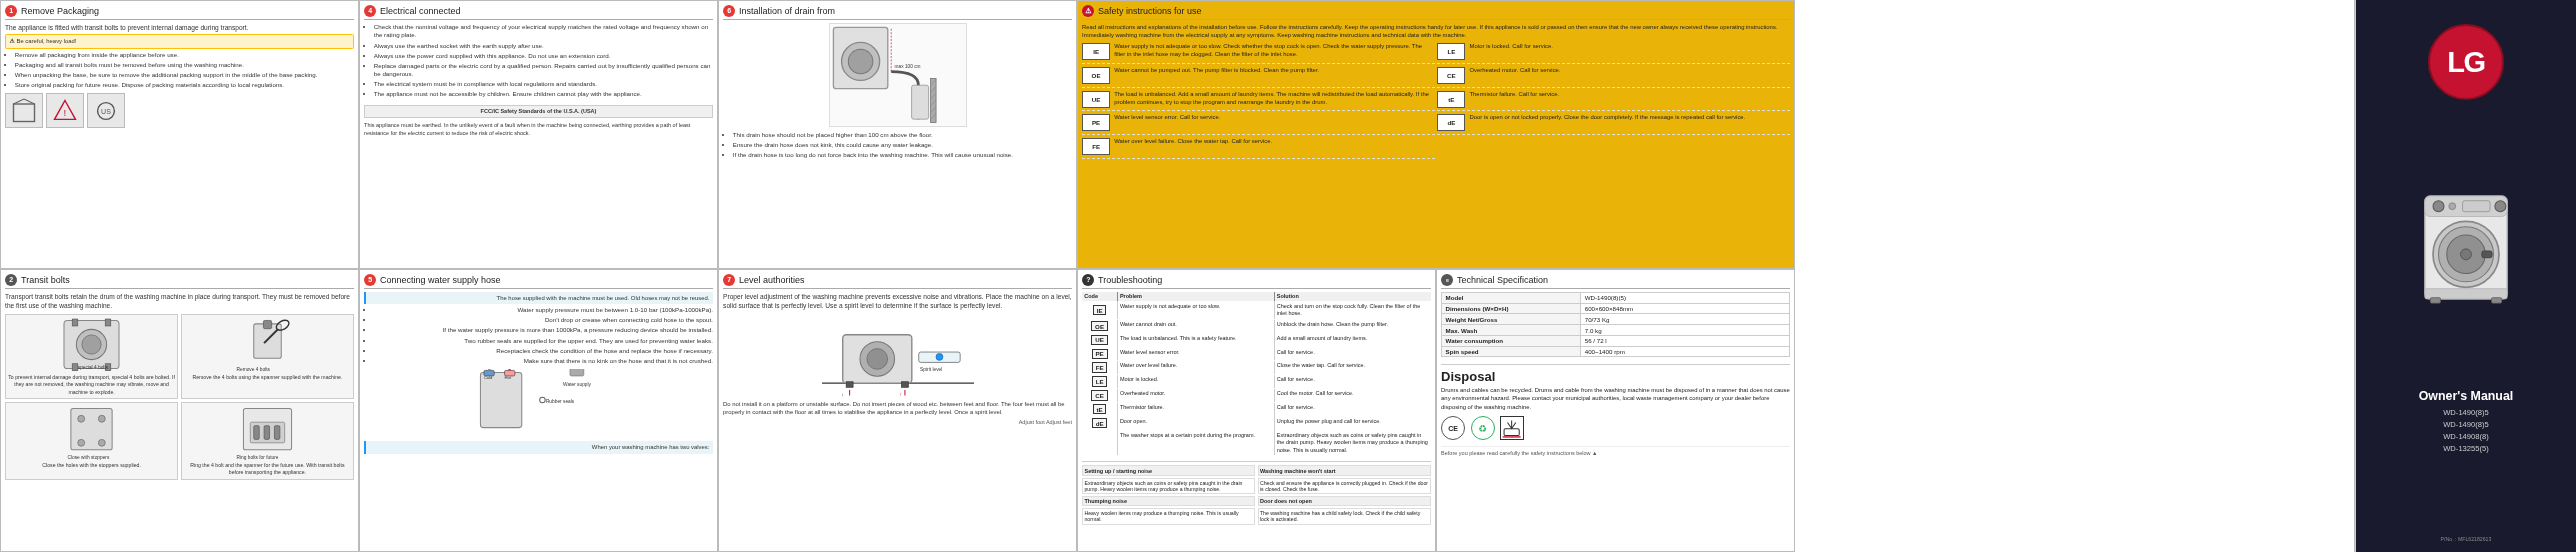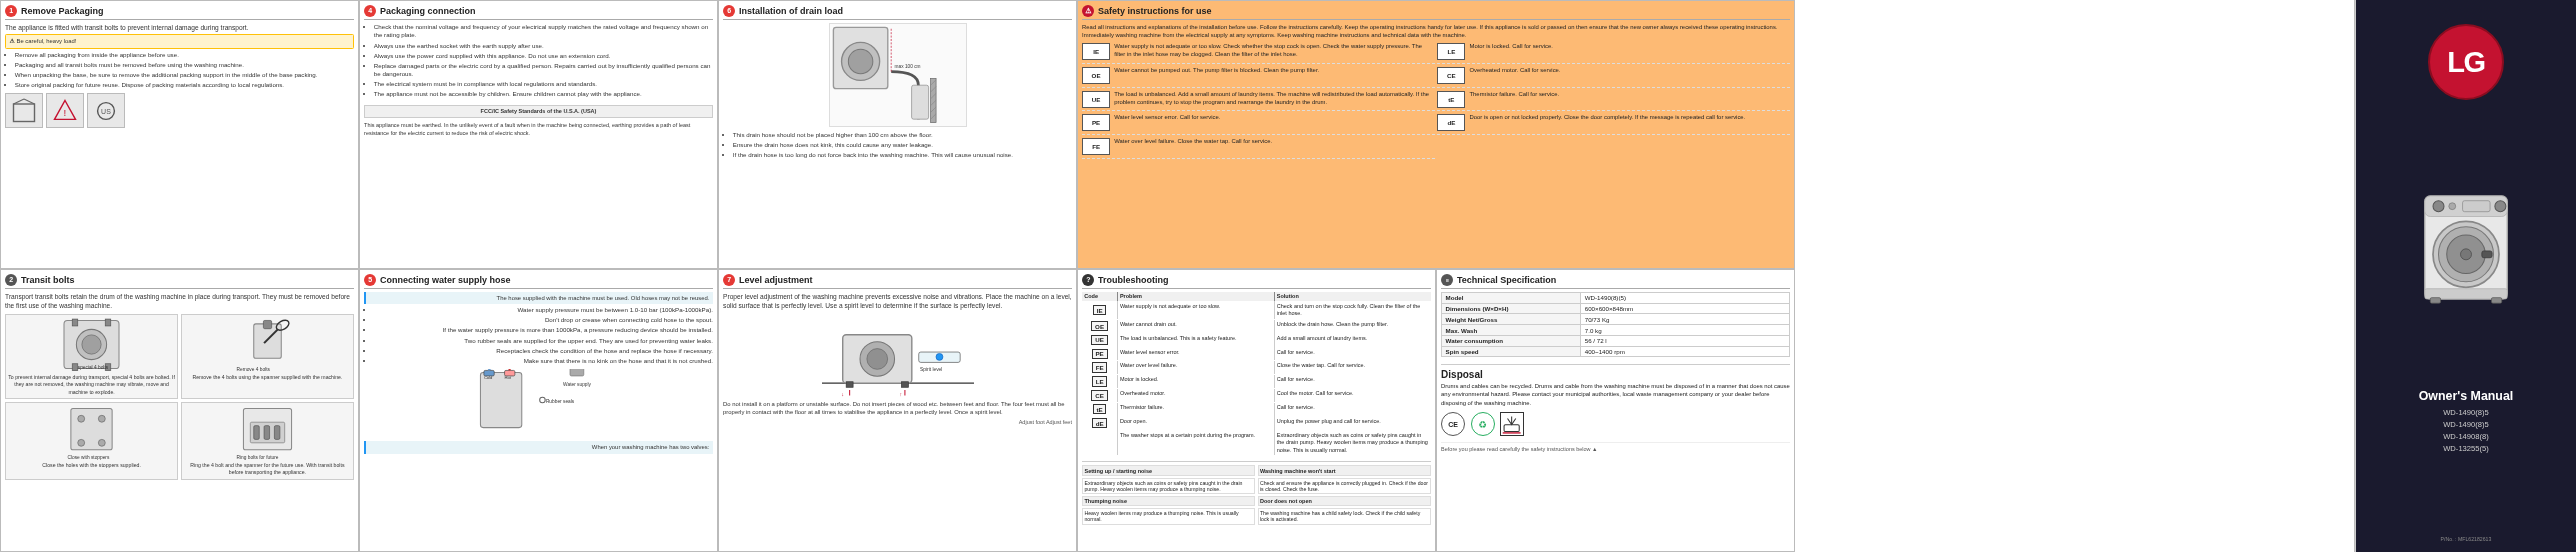--- a/index.html
+++ b/index.html
@@ -28,21 +28,21 @@
       display: flex;
       align-items: center;
       justify-content: center;
       font-size: 7px;
       font-weight: bold;
       margin-right: 3.5px;
       flex-shrink: 0;
     }
     .section-title {
       font-size: 9px;
-      font-weight: bold;
+      font-weight: normal;
       color: #222;
     }
     .section-text {
       font-size: 6.6px;
       line-height: 1.4;
       color: #333;
     }
     .section-text p {
       margin-bottom: 2.1px;
     }
@@ -185,21 +185,21 @@
                 <text x="13" y="24" font-size="10" fill="#555">US</text>
               </svg>
           </div>
         </div>
       </div>
     </div>
 
     <div class="col-section" style="grid-column:2; grid-row:1; border: 0.7px solid #bbb;">
       <div class="section-header">
         <div class="section-number">4</div>
-        <span class="section-title">Packaging connection</span>
+        <span class="section-title">Electrical connected</span>
       </div>
       <div class="section-text">
         <ul class="bullet-list">
           <li>Check that the nominal voltage and frequency of your electrical supply matches the rated voltage and frequency shown on the rating plate.</li>
           <li>Always use the earthed socket with the earth supply after use.</li>
           <li>Always use the power cord supplied with this appliance. Do not use an extension cord.</li>
           <li>Replace damaged parts or the electric cord by a qualified person. Repairs carried out by insufficiently qualified persons can be dangerous.</li>
           <li>The electrical system must be in compliance with local regulations and standards.</li>
           <li>The appliance must not be accessible by children. Ensure children cannot play with the appliance.</li>
         </ul>
@@ -207,21 +207,21 @@
         <div style="margin-top:5.5px;font-size:5.5px;font-weight:bold;text-align:center;background:#f0f0f0;border:0.7px solid #ccc;padding:2.1px;">FCC/IC Safety Standards of the U.S.A. (USA)</div>
         <div style="margin-top:3.5px;font-size:5.5px;line-height:1.4;">
           This appliance must be earthed. In the unlikely event of a fault when in the machine being connected, earthing provides a path of least resistance for the electric current to reduce the risk of electric shock.
         </div>
       </div>
     </div>
 
     <div class="col-section" style="grid-column:3; grid-row:1; border: 0.7px solid #bbb;">
       <div class="section-header">
         <div class="section-number">6</div>
-        <span class="section-title">Installation of drain load</span>
+        <span class="section-title">Installation of drain from</span>
       </div>
       <div class="section-text">
 
         <div style="display:flex;gap:2.8px;margin-bottom:4.1px;justify-content:center;">
 
           <svg width="138" height="104" style="border:0.7px solid #ddd;background:#fafafa;font-size:9.5px" viewBox="0 0 200 150">
 
             <rect x="5" y="5" width="80" height="90" rx="4" fill="#e0e0e0" stroke="#999" stroke-width="2"></rect>
             <circle cx="45" cy="55" r="28" fill="#c0c0c0" stroke="#888" stroke-width="2"></circle>
             <circle cx="45" cy="55" r="18" fill="#a0a0a0" stroke="#777" stroke-width="1.5"></circle>
@@ -243,21 +243,21 @@
           </svg>
         </div>
         <ul class="bullet-list">
           <li>This drain hose should not be placed higher than 100 cm above the floor.</li>
           <li>Ensure the drain hose does not kink, this could cause any water leakage.</li>
           <li>If the drain hose is too long do not force back into the washing machine. This will cause unusual noise.</li>
         </ul>
       </div>
     </div>
 
-    <div class="col-section" style="grid-column:4/6; grid-row:1; border: 0.7px solid #bbb; background:#fdba74;">
+    <div class="col-section" style="grid-column:4/6; grid-row:1; border: 0.7px solid #bbb; background:#eab308;">
       <div class="section-header">
         <div class="section-number" style="background:#c41230;">⚠</div>
         <span class="section-title">Safety instructions for use</span>
       </div>
       <div style="font-size:5.9px;line-height:1.4;margin-bottom:4.1px;">
         Read all instructions and explanations of the installation before use. Follow the instructions carefully. Keep the operating instructions handy for later use. If this appliance is sold or passed on then ensure that the new owner always received these operating instructions. Immediately washing machine from the electrical supply at any symptoms. Keep washing machine instructions and technical data with the machine.
       </div>
 
       <div style="display:grid;grid-template-columns:1fr 1fr;gap:2.8px;">
         <div>
@@ -404,21 +404,21 @@
             <circle cx="95" cy="45" r="4" fill="none" stroke="#666" stroke-width="1.5"></circle>
           </svg>
         </div>
         <div class="note-box" style="margin-top:2.8px;">When your washing machine has two valves:</div>
       </div>
     </div>
 
     <div class="col-section" style="grid-column:3; grid-row:2; border: 0.7px solid #bbb;">
       <div class="section-header">
         <div class="section-number">7</div>
-        <span class="section-title">Level adjustment</span>
+        <span class="section-title">Level authorities</span>
       </div>
       <div class="section-text">
         <p style="margin-bottom:3.5px;">Proper level adjustment of the washing machine prevents excessive noise and vibrations. Place the machine on a level, solid surface that is perfectly level. Use a spirit level to determine if the surface is perfectly level.</p>
 
         <div style="display:flex;justify-content:center;">
           <svg width="152" height="83" viewBox="0 0 220 120" style="font-size:9.5px">
 
             <line x1="0" y1="100" x2="220" y2="100" stroke="#333" stroke-width="2"></line>
 
             <rect x="30" y="30" width="100" height="70" rx="5" fill="#e0e0e0" stroke="#888" stroke-width="2"></rect>
@@ -581,21 +581,21 @@
               <td>56 / 72 l</td>
             </tr>
             <tr>
               <td>Spin speed</td>
               <td>400~1400 rpm</td>
             </tr>
           </tbody>
         </table>
 
         <div style="margin-top:7px;border-top:0.7px solid #ccc;padding-top:3.5px;">
-          <div style="font-size:10px;font-weight:bold;margin-bottom:2.1px;">Disposal</div>
+          <div style="font-size:13px;font-weight:bold;margin-bottom:2.1px;">Disposal</div>
           <div style="font-size:5.9px;line-height:1.4;">Drums and cables can be recycled. Drums and cable from the washing machine must be disposed of in a manner that does not cause any environmental hazard. Please contact your municipal authorities, local waste management company or your dealer before disposing of the washing machine.</div>
 
           <div style="display:flex;gap:5.5px;margin-top:5.5px;align-items:center;">
             <div style="width:24px;height:24px;border:1.4px solid #555;border-radius:50%;display:flex;align-items:center;justify-content:center;font-size:7px;font-weight:bold;">CE</div>
             <div style="width:24px;height:24px;border:1.4px solid #27ae60;border-radius:50%;display:flex;align-items:center;justify-content:center;font-size:9.7px;color:#27ae60;">♻</div>
             <div style="width:24px;height:24px;border:1.4px solid #333;display:flex;align-items:center;justify-content:center;font-size:6.2px;text-align:center;line-height:1.1;">
               <svg width="19.3" height="19.3" viewBox="0 0 28 28">
                 <rect x="3" y="14" width="22" height="10" rx="2" fill="none" stroke="#333" stroke-width="1.5"></rect>
                 <polyline points="14,2 14,14" fill="none" stroke="#333" stroke-width="1.5"></polyline>
                 <polyline points="8,5 14,14 20,5" fill="none" stroke="#333" stroke-width="1.5"></polyline>

